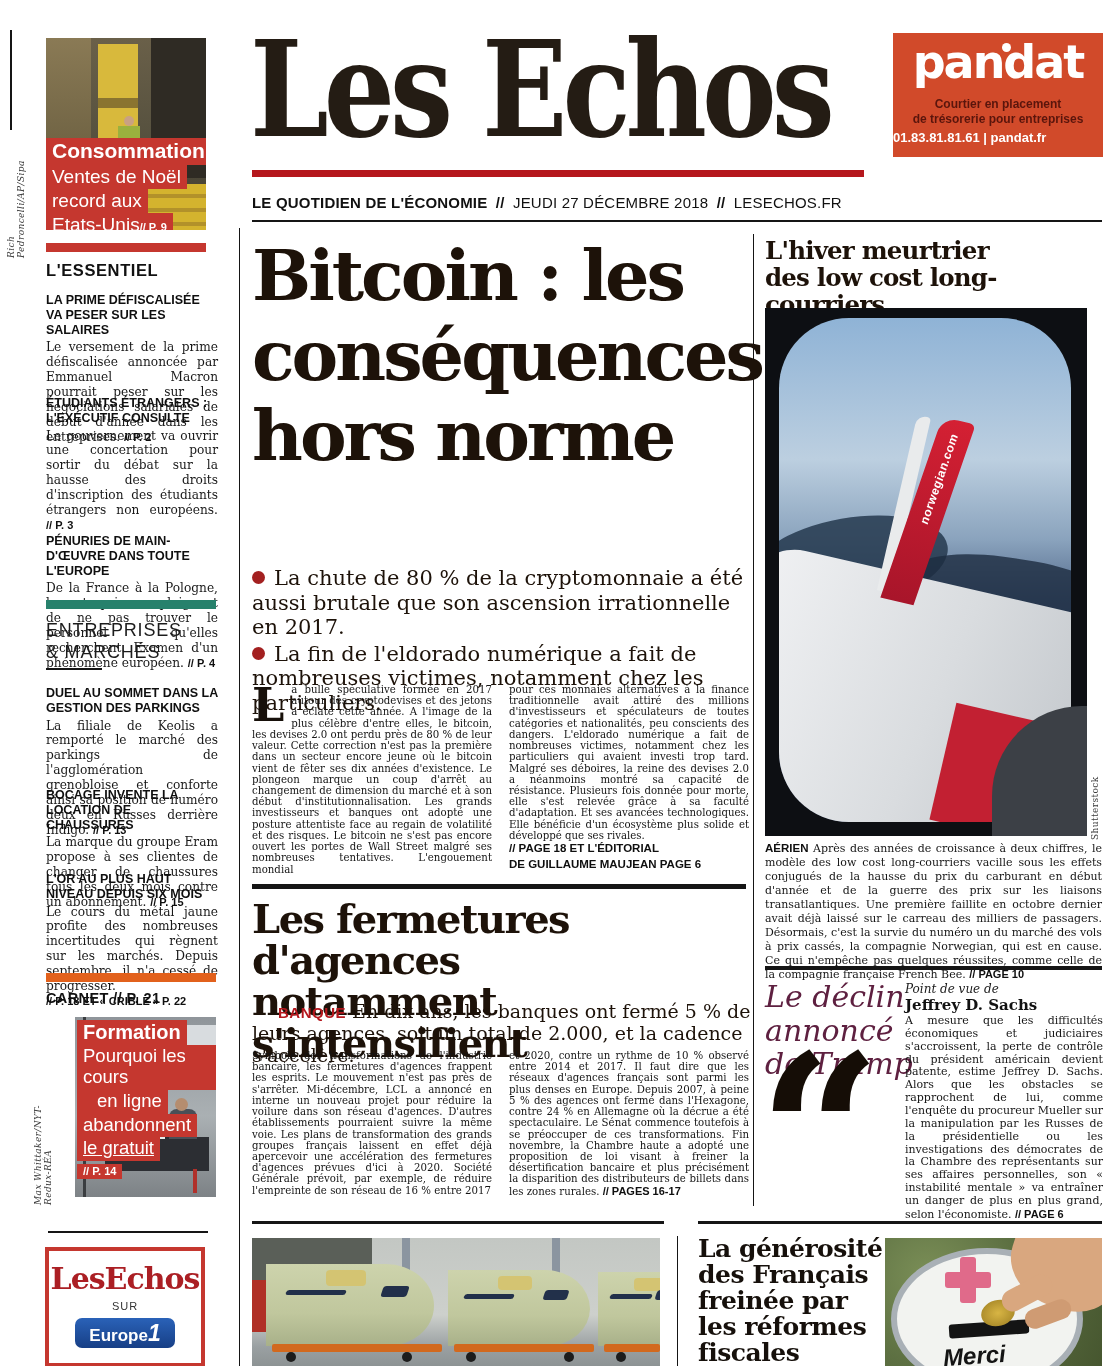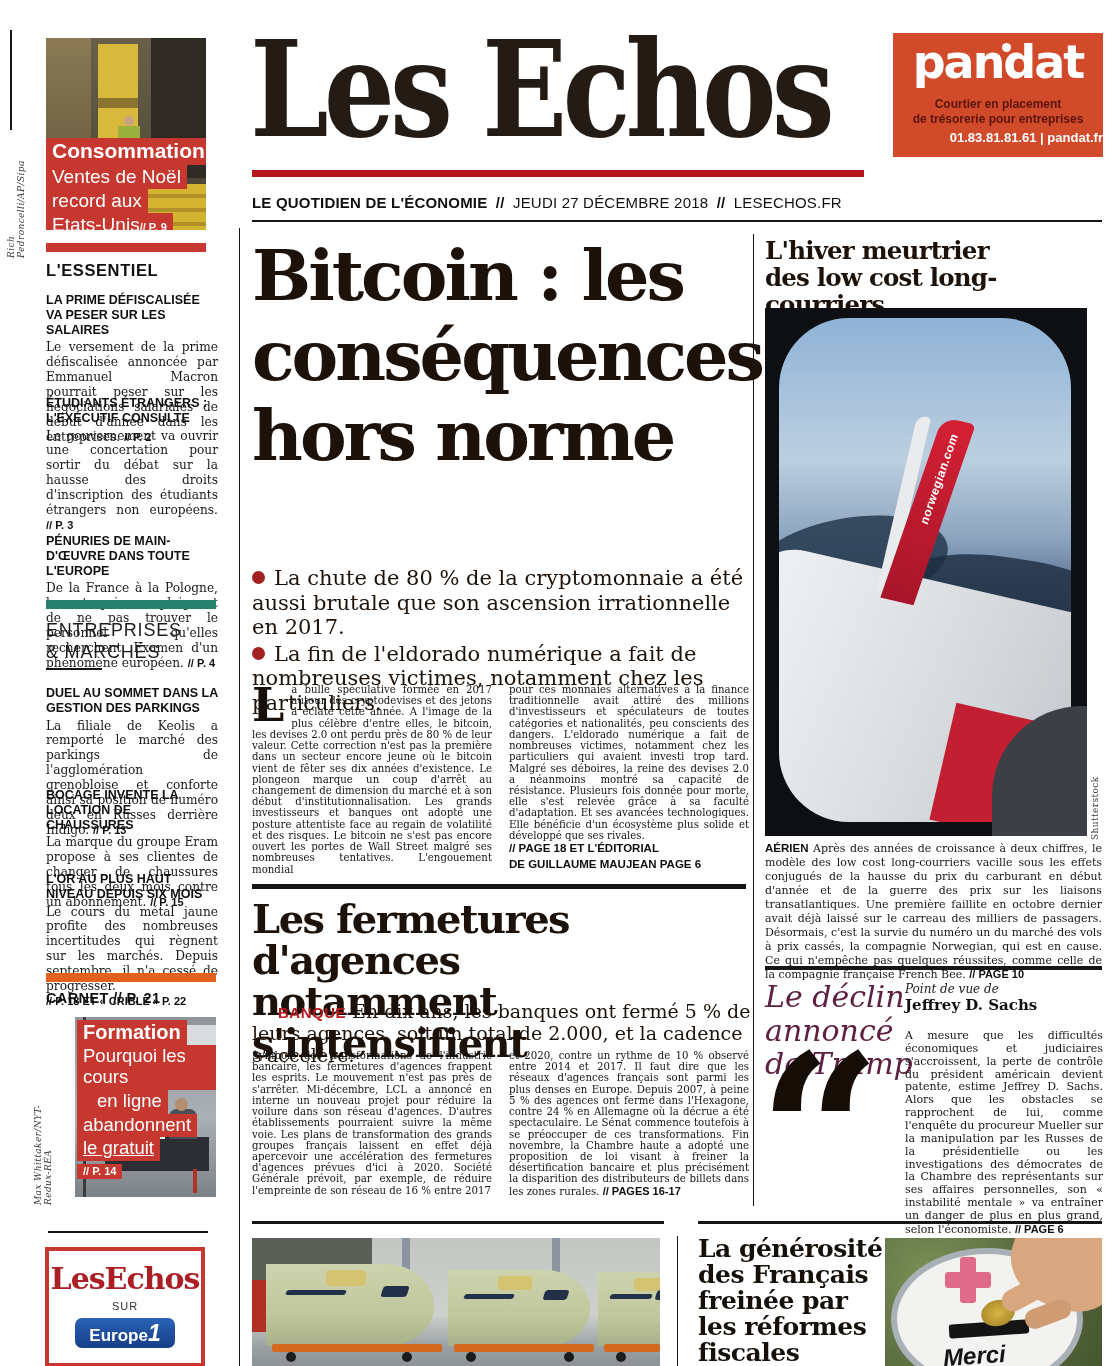--- a/index.html
+++ b/index.html
@@ -20,22 +20,22 @@
   .dateline .b{font-weight:800;}
   .dateline .m{font-weight:500;}
   .dateline .sep{font-weight:700;padding:0 4px;}
   
   .pandat{position:absolute;left:893px;top:33px;width:210px;height:124px;background:#d14a2a;}
   .pandat .logo{position:absolute;left:0;right:0;top:2px;text-align:center;
                 font:bold 46px "DejaVu Sans",sans-serif;color:#fff;letter-spacing:-2px;}
   .pandat .dot{position:absolute;left:109px;top:10px;width:9px;height:9px;border-radius:50%;background:#fff;}
   .pandat .sub{position:absolute;left:0;right:0;top:64px;text-align:center;
                font:bold 12px "Liberation Sans",sans-serif;color:#5a150c;line-height:1.25;}
-  .pandat .tel{position:absolute;left:0;right:0;top:97px;text-align:right;
-               font:bold 13px "Liberation Sans",sans-serif;color:#fff;padding-left:48px;}
+  .pandat .tel{position:absolute;left:0;right:0;top:97px;text-align:left;
+               font:bold 13px "Liberation Sans",sans-serif;color:#fff;}
   
   .chip{display:table;background:#c5372f;color:#fff;padding:1px 6px 2px;
         font-family:"Liberation Sans",sans-serif;line-height:1.12;}
   .sb-head{position:absolute;font:800 16.5px "Liberation Sans",sans-serif;color:#111;letter-spacing:.6px;}
   .sb-art{position:absolute;left:46px;width:172px;}
   .sb-art .t{font:bold 12.5px "Liberation Sans",sans-serif;line-height:1.18;color:#0f0f0f;margin-bottom:3px;}
   .sb-art .b{font-size:12.2px;line-height:1.22;text-align:justify;color:#191919;}
   .pageref{font:bold 11px "Liberation Sans",sans-serif;color:#0f0f0f;white-space:nowrap;}
   .em-head{position:absolute;left:46px;font:400 18px "Liberation Sans",sans-serif;color:#1c1c1c;
            letter-spacing:.8px;line-height:1.2;}
@@ -57,21 +57,21 @@
   .avi-h{position:absolute;left:765px;top:238px;width:340px;font:bold 24.5px "DejaVu Serif",serif;
          color:#1d1209;line-height:1.1;letter-spacing:-.8px;}
   .caption{position:absolute;left:765px;top:842px;width:337px;font-size:11px;line-height:1.27;
            text-align:justify;color:#161616;}
   .caption .lbl{font:bold 11.5px "Liberation Sans",sans-serif;color:#0f0f0f;}
   .trump-h{position:absolute;left:765px;top:980px;width:155px;font:italic 30px "DejaVu Serif",serif;
            color:#5e2040;line-height:1.12;}
   .quote{position:absolute;left:758px;top:1026px;font:bold 215px "DejaVu Serif",serif;color:#150d06;line-height:1;}
   .pov{position:absolute;left:905px;top:982px;width:198px;}
   .pov .k{font:italic 12px "DejaVu Serif",serif;color:#1a1a1a;}
-  .pov .a{font:bold 15px "DejaVu Serif",serif;color:#111;margin-bottom:16px;}
+  .pov .a{font:bold 15px "DejaVu Serif",serif;color:#111;margin-bottom:1px;}
   .pov .b{font-size:11px;line-height:1.17;text-align:justify;color:#161616;}
   .gen-h{position:absolute;left:698px;top:1236px;width:185px;font:bold 25px "DejaVu Serif",serif;
          color:#16100b;line-height:1.04;letter-spacing:-.5px;}
   
   .ph{position:absolute;}
   .photo{position:absolute;overflow:hidden;}
   .consophoto{left:46px;top:38px;width:160px;height:192px;
       background:linear-gradient(180deg,#6a6049 0%,#55503e 55%,#3d392e 100%);}
   .formphoto{left:75px;top:1017px;width:141px;height:180px;
       background:linear-gradient(180deg,#8f959a 0%,#aab0b3 55%,#7d8286 100%);}

